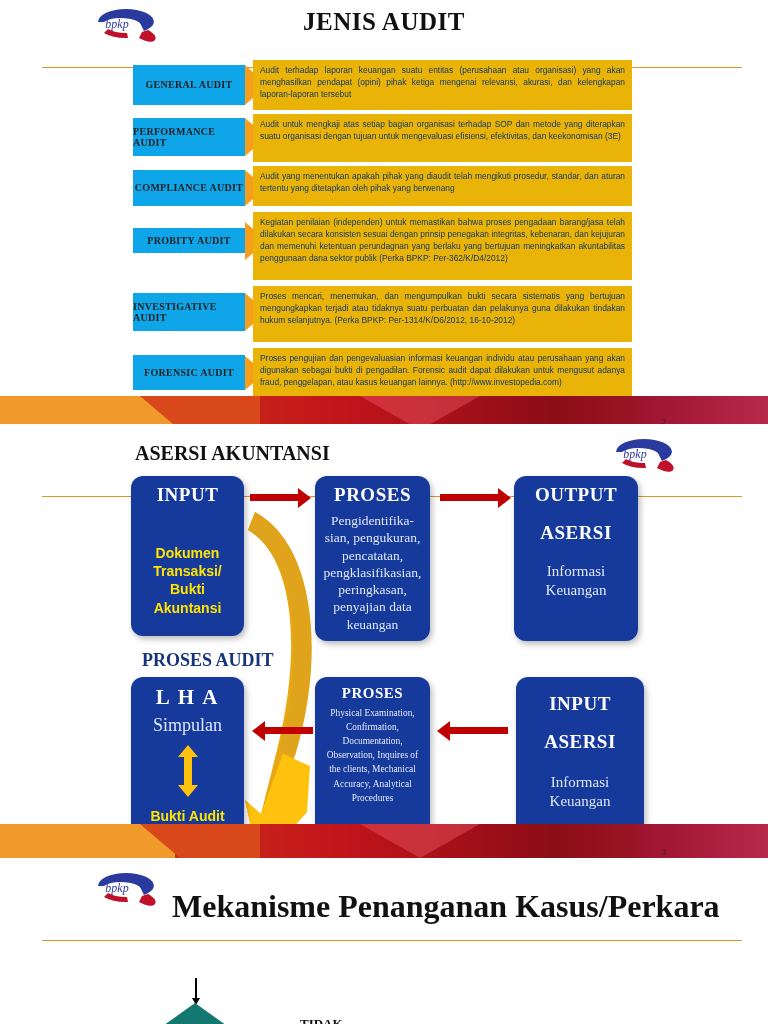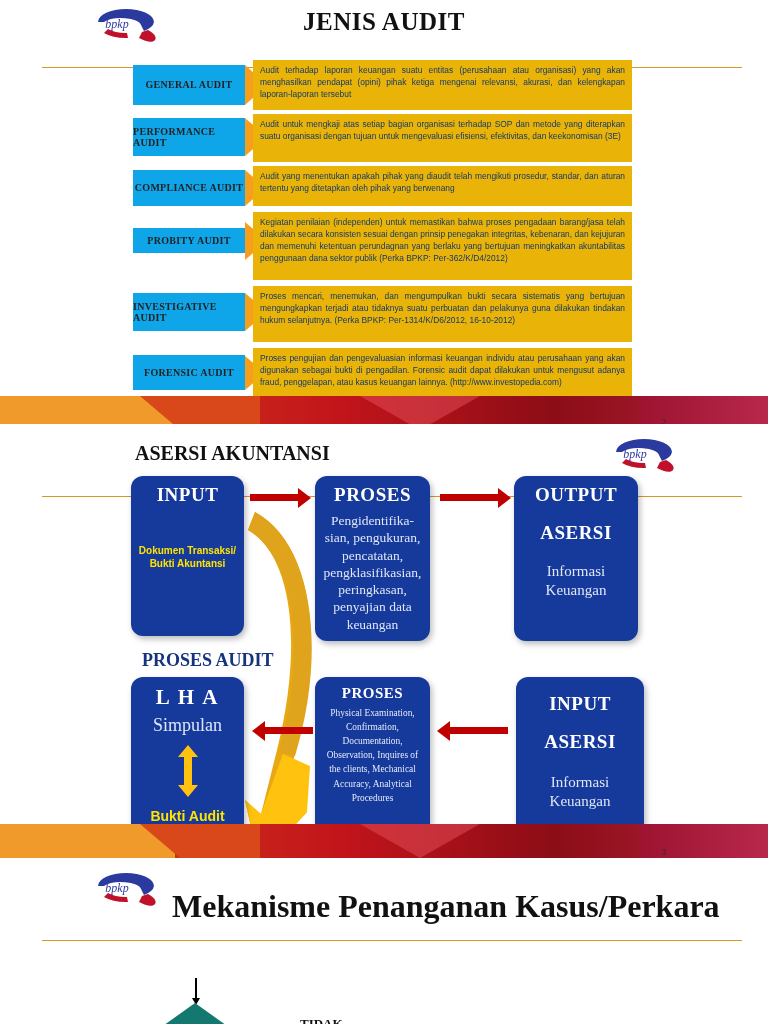--- a/index.html
+++ b/index.html
@@ -42,21 +42,21 @@
   .s2-h.blue{color:#16337e;font-size:18px;}
   .nbox{position:absolute;background:#16399c;border-radius:12px;
         box-shadow:2px 3px 6px rgba(0,0,0,.28);
         display:flex;flex-direction:column;align-items:center;
         box-sizing:border-box;padding:8px 6px;}
   .nbox .hd{color:#fff;font-weight:bold;font-family:"Liberation Serif",serif;
             font-size:19px;letter-spacing:.5px;text-align:center;}
   .nbox .sub{color:#dfe7f6;font-family:"Liberation Serif",serif;font-size:13.5px;
              text-align:center;line-height:1.28;}
   .nbox .yel{color:#ffe400;font-family:"Liberation Sans",sans-serif;font-weight:bold;
-             font-size:10px;text-align:center;line-height:1.3;}
+             font-size:14px;text-align:center;line-height:1.3;}
   .nbox .small{color:#e4ebf8;font-family:"Liberation Serif",serif;font-size:9.4px;
                text-align:center;line-height:1.5;}
   .redarrow{position:absolute;height:7px;background:#c00000;}
   .redarrow:after{content:"";position:absolute;right:-13px;top:50%;
       transform:translateY(-50%);width:0;height:0;border-top:10px solid transparent;
       border-bottom:10px solid transparent;border-left:13px solid #c00000;}
   .redarrow.left:after{right:auto;left:-13px;border-left:none;
       border-right:13px solid #c00000;}
 
   

